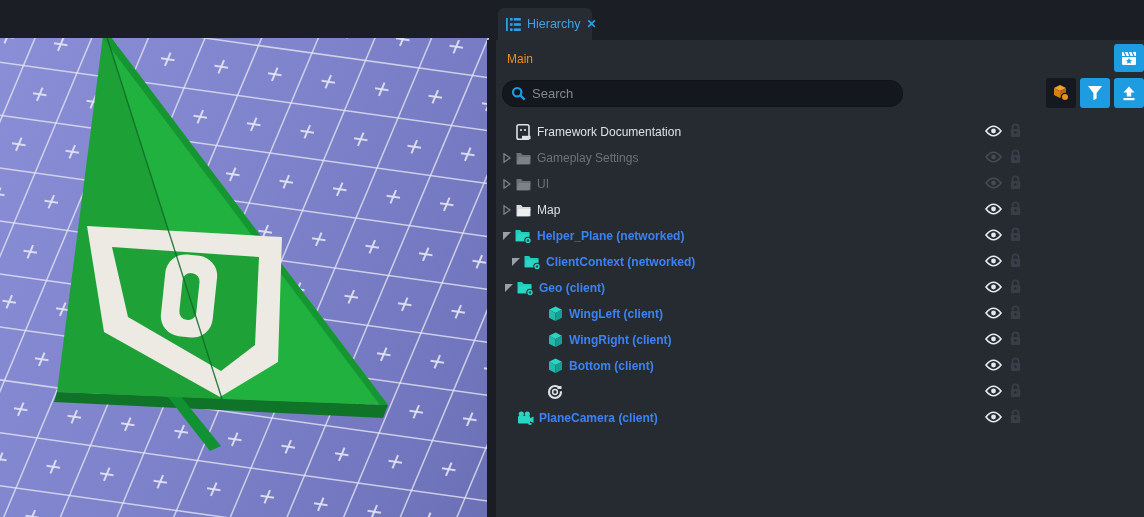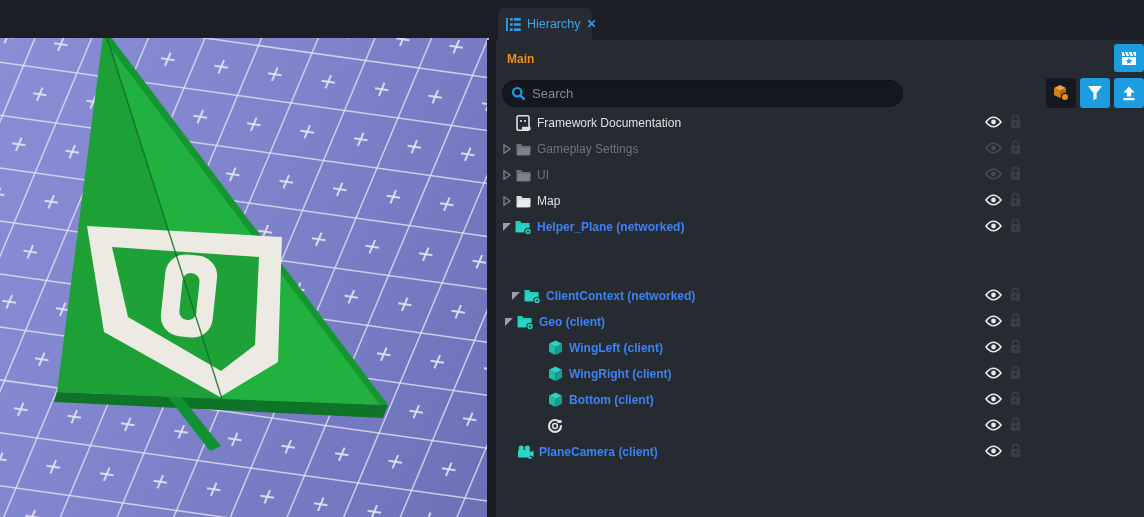--- a/index.html
+++ b/index.html
@@ -14,43 +14,43 @@
   #tab .tab-label { color:#3fa3e8; font-size:12.5px; }
   #tab .tab-close { color:#2b9fe6; font-size:12px; font-weight:bold; cursor:pointer; line-height:1; }
 
   
   #viewport { left:0; top:38px; width:489px; height:479px; overflow:hidden;
     background:linear-gradient(115deg,#8a8ed6 0%,#7e83cb 45%,#7378c0 78%,#6b70b6 100%); }
   #splitter { left:487px; top:40px; width:9px; height:477px; background:#1a1d23; }
 
   
   #panel { left:496px; top:40px; width:648px; height:477px; background:#262b32; }
-  #main-label { left:507px; top:52px; color:#ef8e17; font-size:12px; font-weight:bold; }
+  #main-label { left:507px; top:52px; color:#ef8e17; font-size:12px; font-weight:normal; }
   #searchbar { left:502px; top:80px; width:401px; height:27px; background:#14171d;
     border:1px solid #101318; border-radius:13px; display:flex; align-items:center; padding:0 8px; gap:6px; }
   #searchbar input { background:transparent; border:none; outline:none; color:#c6cacf;
     font-size:13px; width:100%; font-family:"Liberation Sans",sans-serif; }
   #searchbar input::placeholder { color:#82888f; }
 
   .sq-btn { width:30px; height:30px; border-radius:3px; display:flex; align-items:center;
     justify-content:center; cursor:pointer; }
   .blue { background:#1e9ce2; }
   .dark { background:#15181e; }
   #btn-cinematic { left:1114px; top:44px; height:28px; }
   #btn-cube   { left:1046px; top:78px; }
   #btn-filter { left:1080px; top:78px; }
   #btn-upload { left:1114px; top:78px; }
 
   
-  #tree { left:496px; top:110px; width:528px; }
+  #tree { left:496px; top:119px; width:528px; }
   .row { height:26px; display:flex; align-items:center; position:relative; }
   .row .arrow { width:14px; height:10px; display:flex; align-items:center; justify-content:center; flex:none; }
   .row .ricon { width:18px; height:17px; display:flex; align-items:center; justify-content:center; flex:none; margin-right:5px; }
   .row .lbl { font-size:12px; white-space:nowrap; }
-  .lvl0 { padding-left:4px; } .lvl1 { padding-left:13px;margin-top:43px; } .lvl2 { padding-left:6px; } .lvl3 { padding-left:36px; }
+  .lvl0 { padding-left:4px; } .lvl1 { padding-left:13px; } .lvl2 { padding-left:6px; } .lvl3 { padding-left:36px; }
   .c-white { color:#dde0e4; } .c-teal { color:#3b82f6;font-weight:bold; } .c-dim { color:#6d737b; }
   .row .right-icons { position:absolute; right:2px; display:flex; align-items:center; gap:7px; }
   .exp-tri { width:9px; height:9px; background:#99a0a8; clip-path:polygon(0 0,100% 0,0 100%); }
 </style>
 </head>
 <body>
 
 <div id="topbar" class="abs"></div>
 <div id="tab" class="abs">
   <span style="display:flex">

